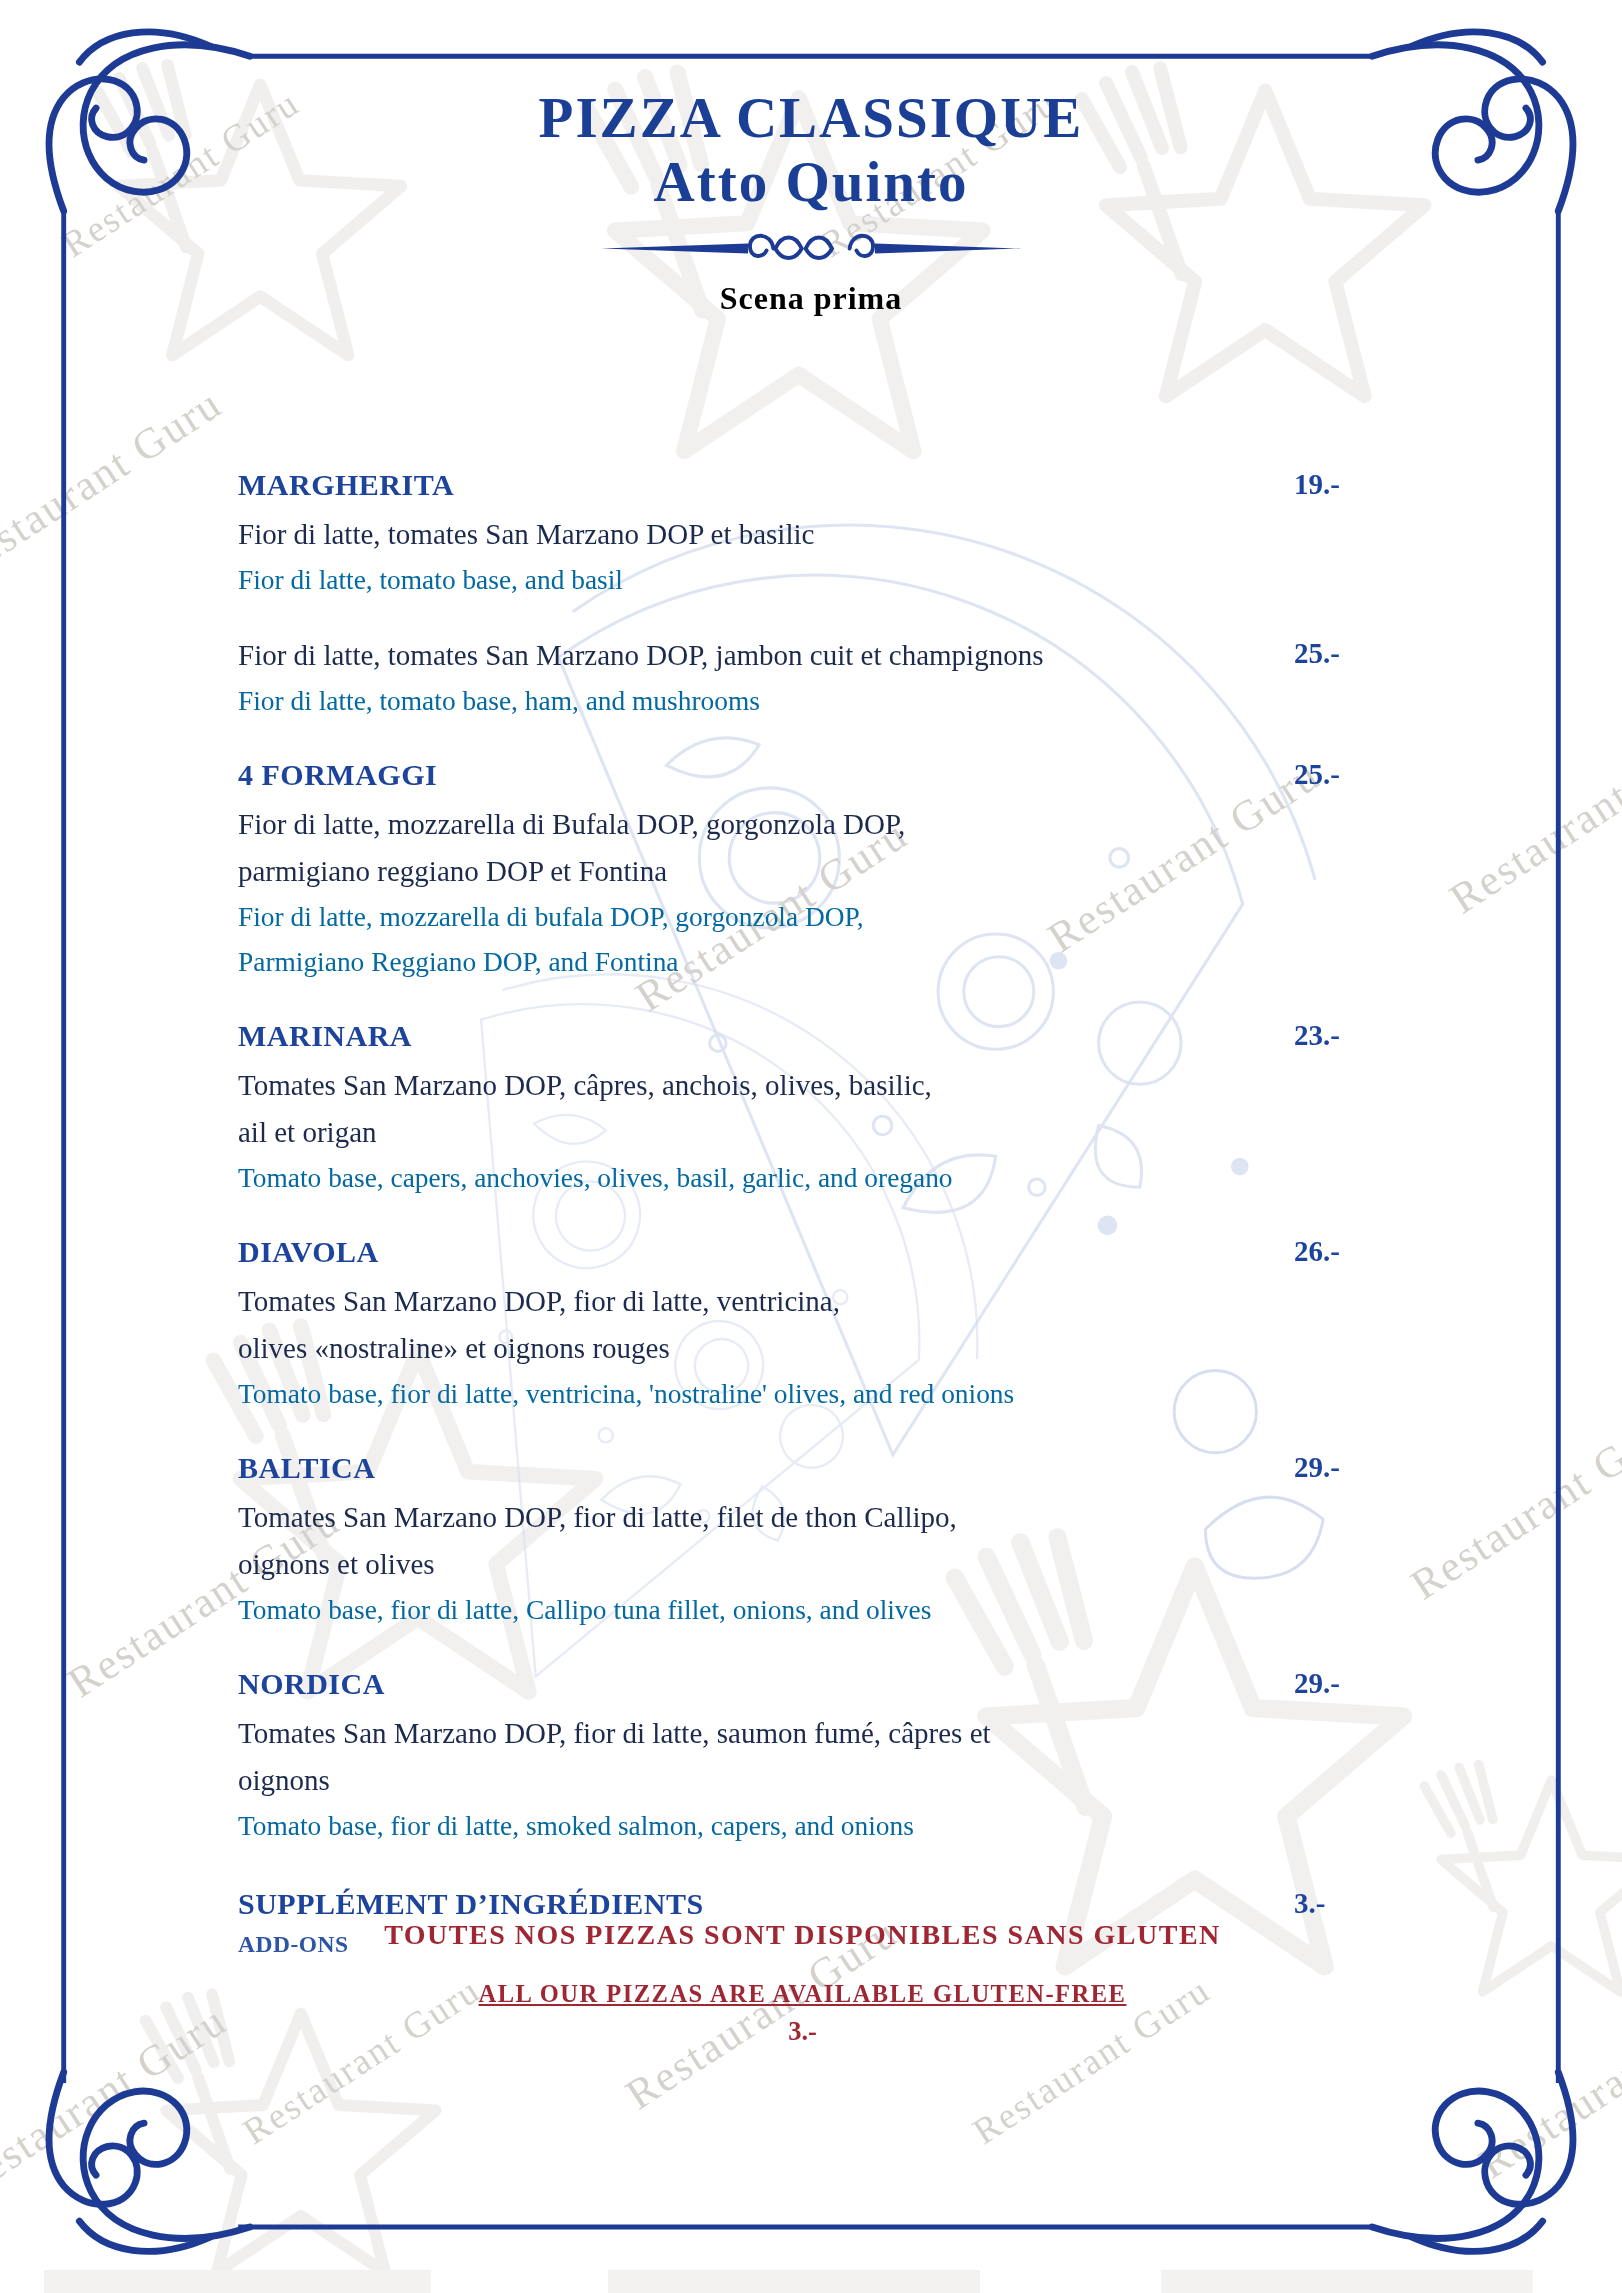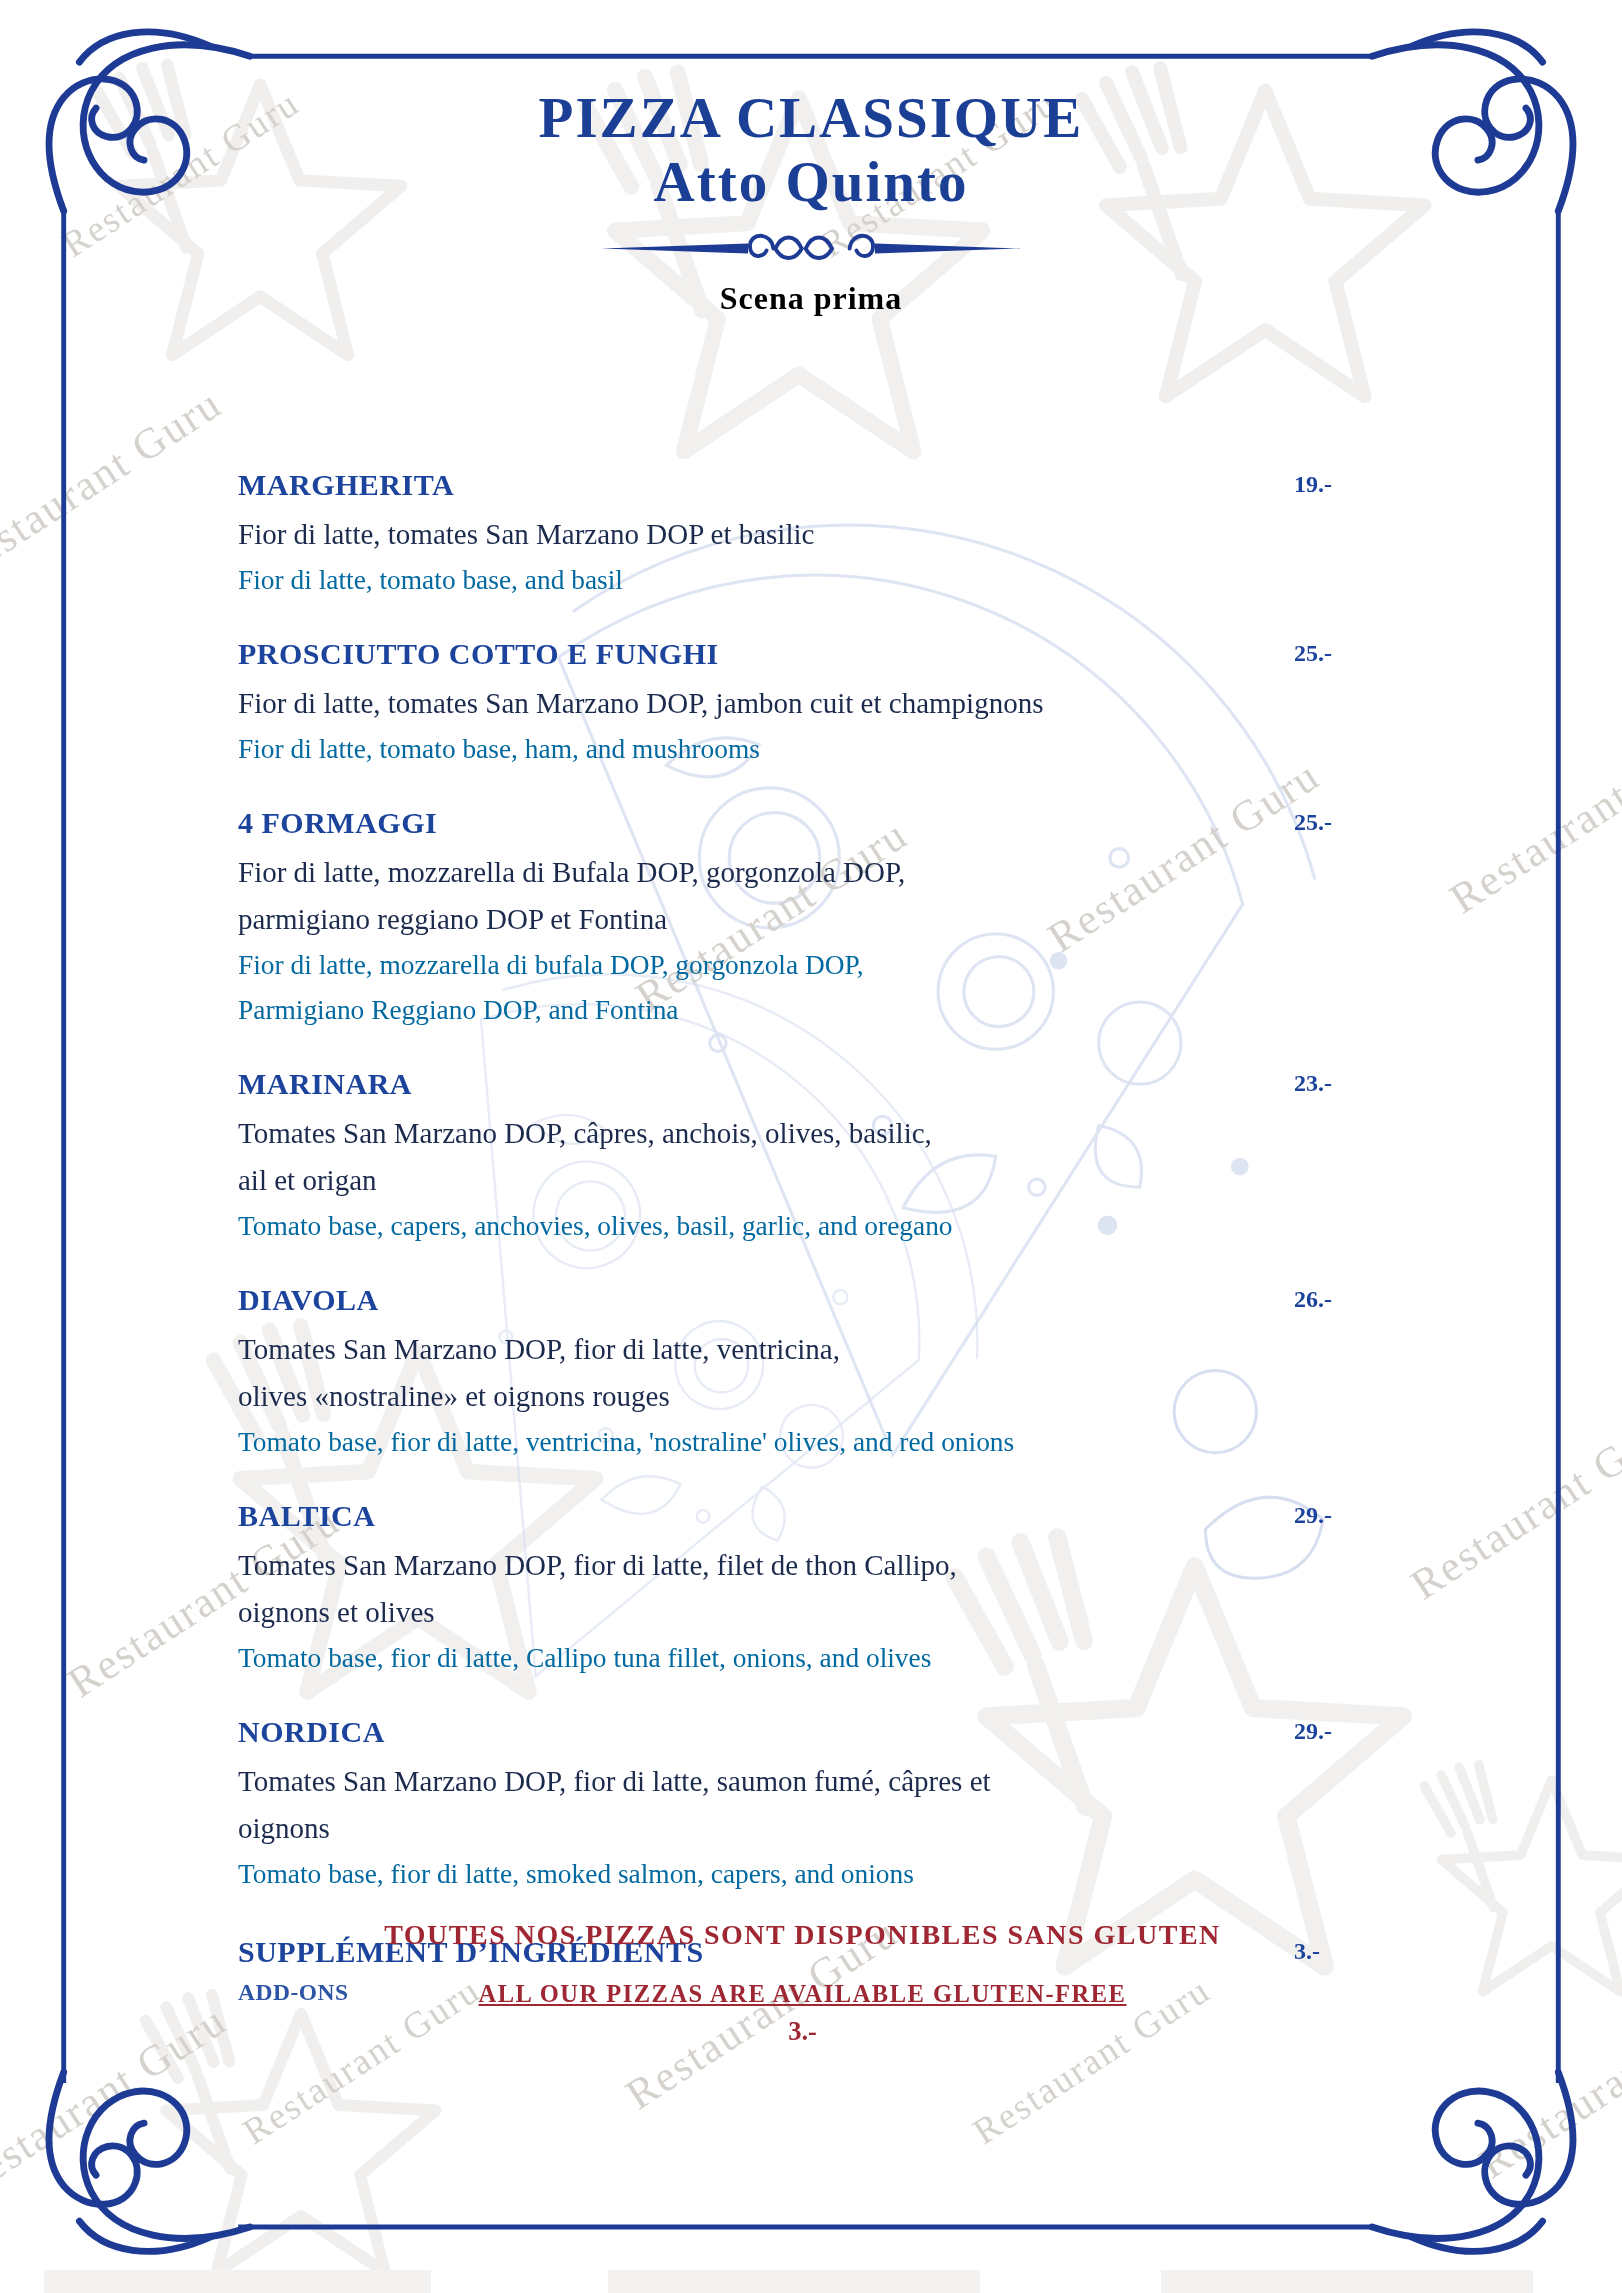--- a/index.html
+++ b/index.html
@@ -29,21 +29,21 @@
   }
   .menu{
     position:absolute;left:238px;top:463px;width:1129px;z-index:3;
   }
   .item{margin-bottom:29px;}
   .item-head{position:relative;line-height:43px;}
   .item-name{
     color:#1d449c;font-size:30px;font-weight:bold;letter-spacing:0.5px;display:inline-block;
   }
   .item-price{
-    position:absolute;left:1056px;top:0;color:#1d449c;font-size:24px;font-weight:bold;
+    position:absolute;left:1056px;top:0;color:#1d449c;font-size:29px;font-weight:bold;
   }
   .fr-line{color:#1c2b4d;font-size:29px;line-height:47px;}
   .en-line{color:#0369a1;font-size:27.4px;line-height:45px;}
   .addons{margin-top:33px;position:relative;}
   .addons-sub{color:#2d55a6;font-size:23.5px;font-weight:bold;line-height:29px;letter-spacing:0.5px;}
   .footer{
     position:absolute;left:238px;top:1919px;width:1129px;text-align:center;z-index:3;
   }
   .footer-fr{color:#9e2733;font-size:28px;font-weight:bold;letter-spacing:1.5px;}
   .footer-en{color:#9e2733;font-size:24.5px;font-weight:bold;letter-spacing:1.5px;margin-top:29px;text-decoration:underline;}
@@ -165,21 +165,20 @@
     <div class="fr">
         <div class="fr-line">Fior di latte, tomates San Marzano DOP et basilic</div>
       </div>
     <div class="en">
         <div class="en-line">Fior di latte, tomato base, and basil</div>
       </div>
   </div>
 
   <div class="item">
     <div class="item-head">
-      <span class="item-name">PROSCIUTTO COTTO E FUNGHI</span>
       <span class="item-price">25.-</span>
     </div>
     <div class="fr">
         <div class="fr-line">Fior di latte, tomates San Marzano DOP, jambon cuit et champignons</div>
       </div>
     <div class="en">
         <div class="en-line">Fior di latte, tomato base, ham, and mushrooms</div>
       </div>
   </div>
 

